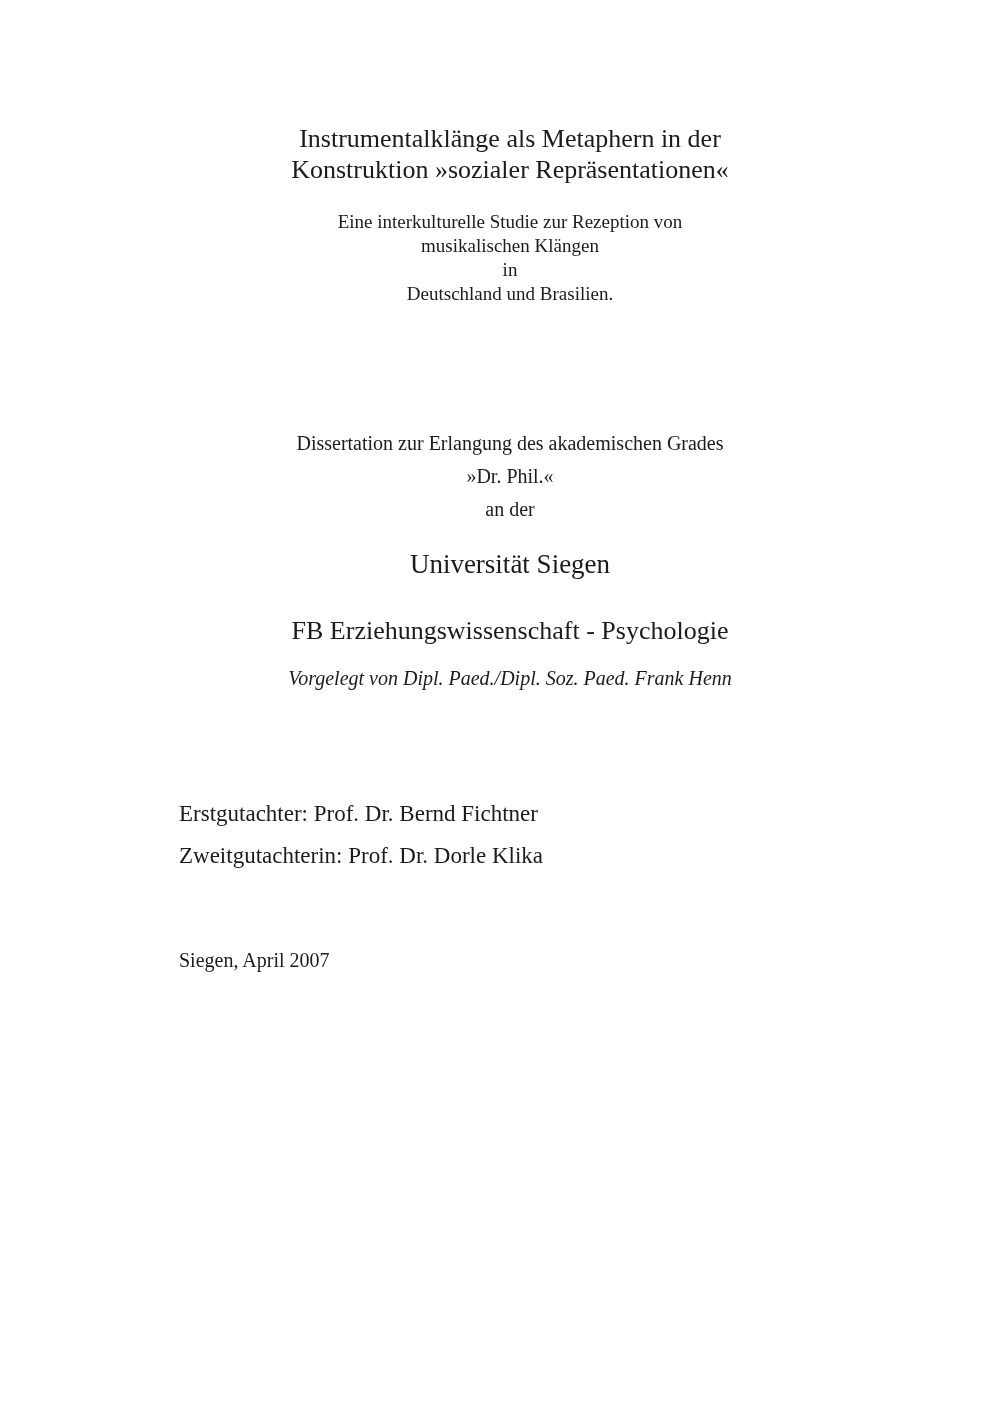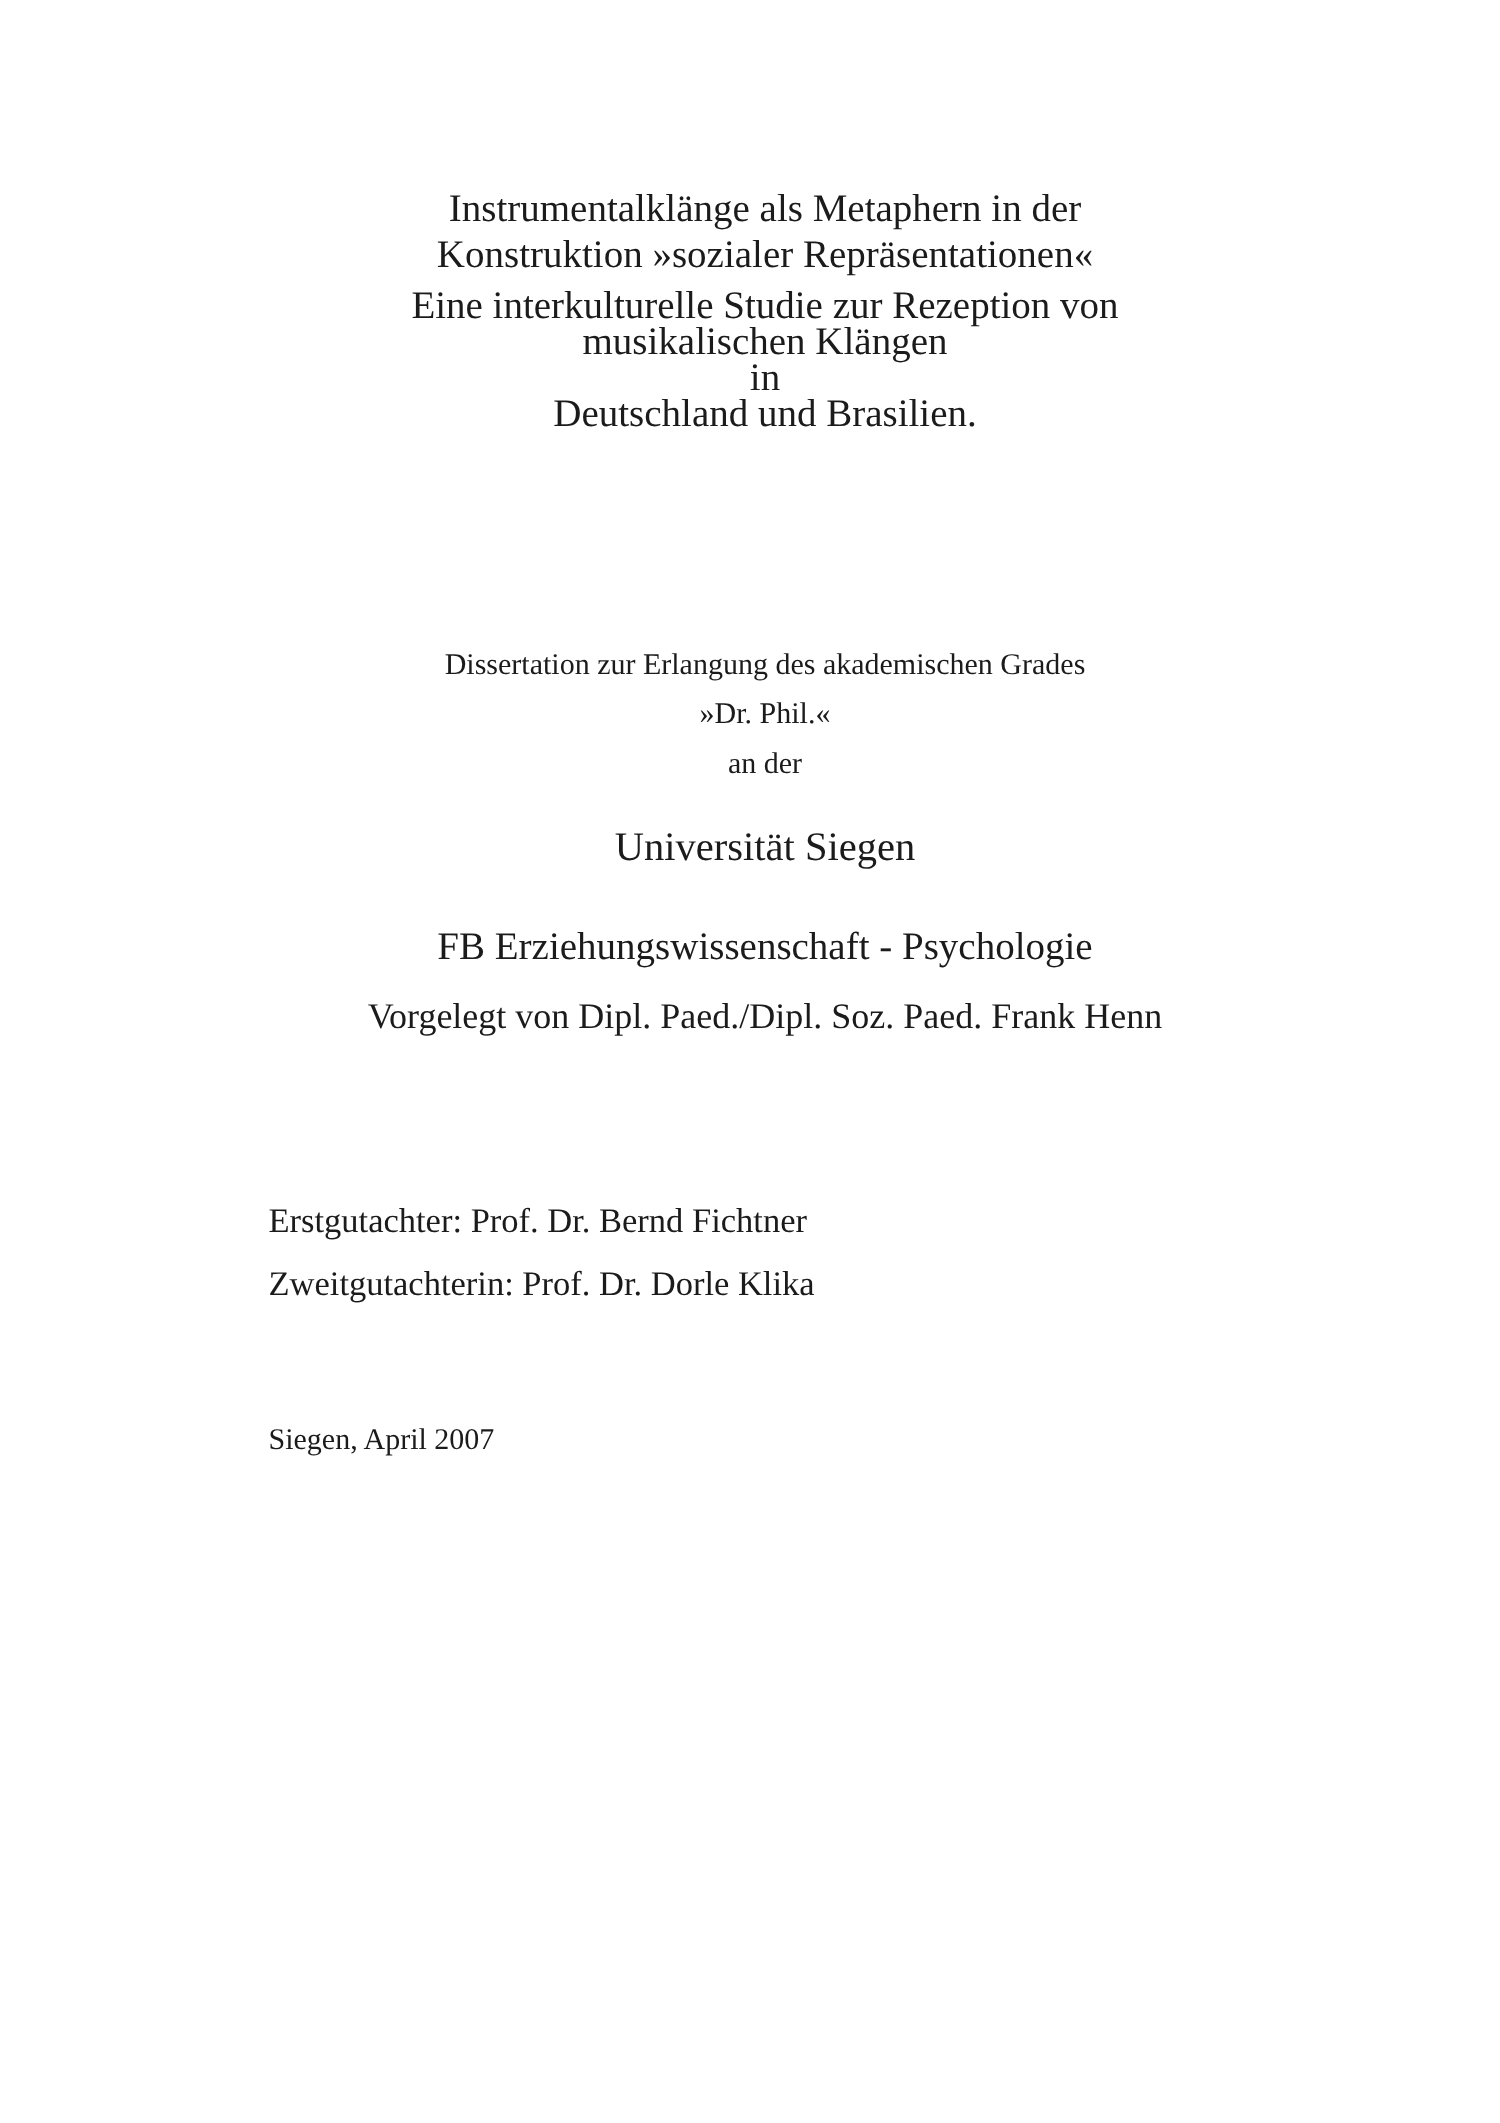--- a/index.html
+++ b/index.html
@@ -26,44 +26,45 @@
     position: absolute;
     left: 179px;
     text-align: left;
   }
   .doc-title {
     top: 123px;
     font-size: 26px;
     line-height: 31px;
   }
   .doc-subtitle {
-    top: 192px;
-    font-size: 26px;
+    top: 210px;
+    font-size: 19px;
     line-height: 24px;
   }
   .degree-block {
     top: 427px;
     font-size: 20px;
     line-height: 33px;
   }
   .university-name {
     top: 547px;
     font-size: 27px;
     line-height: 34px;
   }
   .department-name {
     top: 593px;
     font-size: 26px;
     line-height: 31px;
     margin-top: 22px;
   }
   .author-line {
     top: 666px;
-    font-size: 24px;
+    font-size: 20px;
     line-height: 24px;
+    font-style: italic;
   }
   .reviewers-block {
     top: 793px;
     font-size: 23px;
     line-height: 42px;
   }
   .place-date-line {
     top: 948px;
     font-size: 20px;
     line-height: 24px;

